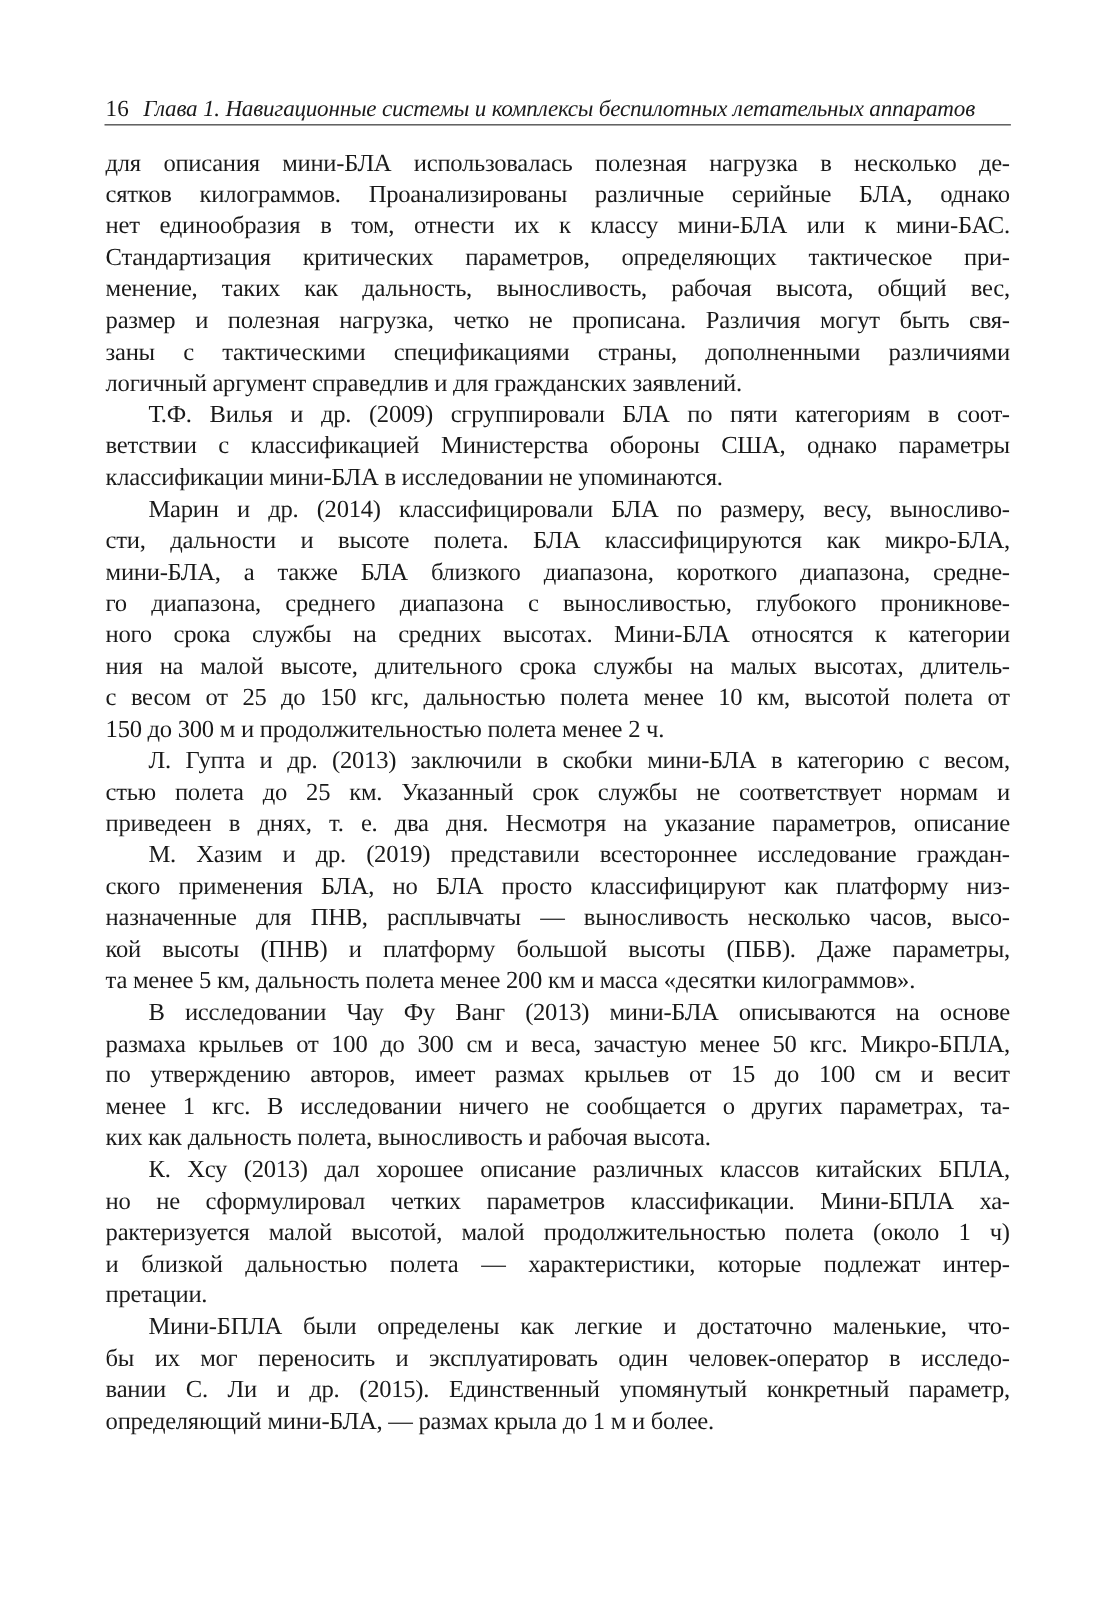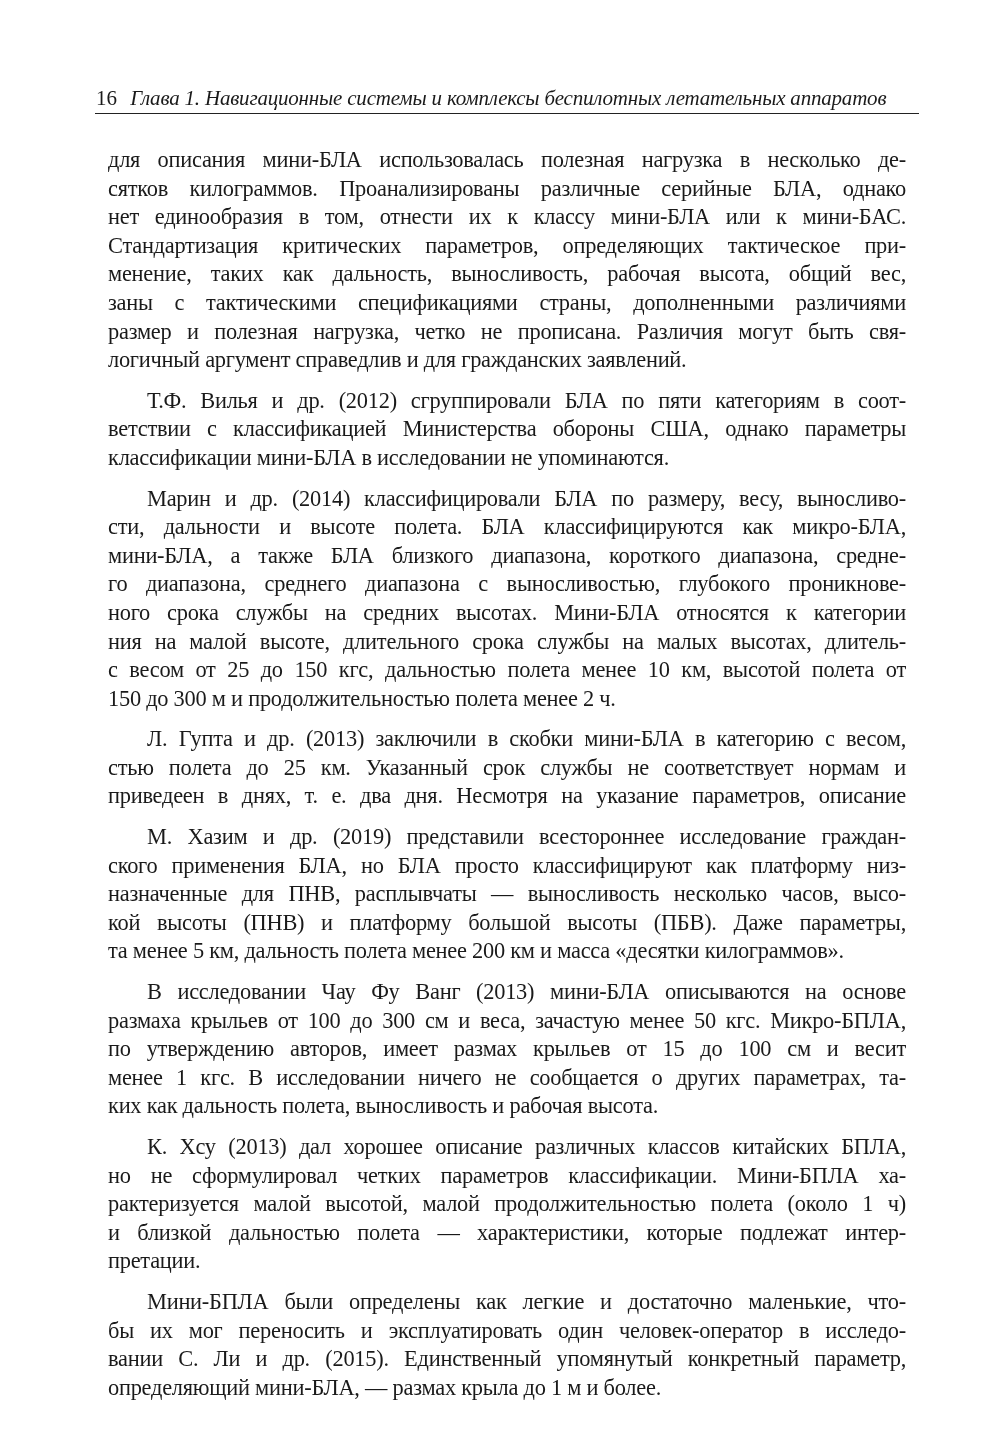--- a/index.html
+++ b/index.html
@@ -6,21 +6,21 @@
   body { width: 1000px; height: 1452px; position: relative; overflow: hidden;
          font-family: "Liberation Serif", "DejaVu Serif", serif; color: #1a1a1a; }
   .page { position: absolute; left: 0; top: 0; width: 1000px; height: 1452px; background: #fff; }
   .running-head { position: absolute; left: 96px; top: 84px; width: 822px; height: 28px;
                   font-size: 21px; line-height: 28px; white-space: nowrap; }
   .page-number { font-style: normal; margin-right: 8px; }
   .chapter-title { font-style: italic; letter-spacing: -0.2px; }
   .head-rule { position: absolute; left: 95px; top: 113px; width: 824px; height: 0;
                border-top: 1.3px solid #222; }
   .body-text { position: absolute; left: 96px; top: 134px; width: 822px; }
-  .para { margin: 12px; }
+  .para { margin: 0; }
   .line { display: block; height: 28.6px; line-height: 28.6px; font-size: 22.4px;
           white-space: nowrap; text-align: justify; text-align-last: justify;
           letter-spacing: -0.25px; }
   .line.last { text-align-last: left; }
   .line.indent { padding-left: 39px; }
 </style>
 </head>
 <body>
 
 <div class="page">
@@ -30,26 +30,26 @@
   </div>
   <div class="head-rule"></div>
 
   <div class="body-text" id="body-text">
       <div class="para">
         <span class="line">для описания мини-БЛА использовалась полезная нагрузка в несколько де-</span>
         <span class="line">сятков килограммов. Проанализированы различные серийные БЛА, однако</span>
         <span class="line">нет единообразия в том, отнести их к классу мини-БЛА или к мини-БАС.</span>
         <span class="line">Стандартизация критических параметров, определяющих тактическое при-</span>
         <span class="line">менение, таких как дальность, выносливость, рабочая высота, общий вес,</span>
+        <span class="line">размер и полезная нагрузка, четко не прописана. Различия могут быть свя-</span>
         <span class="line">заны с тактическими спецификациями страны, дополненными различиями</span>
-        <span class="line">размер и полезная нагрузка, четко не прописана. Различия могут быть свя-</span>
         <span class="line last">логичный аргумент справедлив и для гражданских заявлений.</span>
       </div>
       <div class="para">
-        <span class="line indent">Т.Ф. Вилья и др. (2012) сгруппировали БЛА по пяти категориям в соот-</span>
+        <span class="line indent">Т.Ф. Вилья и др. (2009) сгруппировали БЛА по пяти категориям в соот-</span>
         <span class="line">ветствии с классификацией Министерства обороны США, однако параметры</span>
         <span class="line last">классификации мини-БЛА в исследовании не упоминаются.</span>
       </div>
       <div class="para">
         <span class="line indent">Марин и др. (2014) классифицировали БЛА по размеру, весу, выносливо-</span>
         <span class="line">сти, дальности и высоте полета. БЛА классифицируются как микро-БЛА,</span>
         <span class="line">мини-БЛА, а также БЛА близкого диапазона, короткого диапазона, средне-</span>
         <span class="line">го диапазона, среднего диапазона с выносливостью, глубокого проникнове-</span>
         <span class="line">ного срока службы на средних высотах. Мини-БЛА относятся к категории</span>
         <span class="line">ния на малой высоте, длительного срока службы на малых высотах, длитель-</span>

